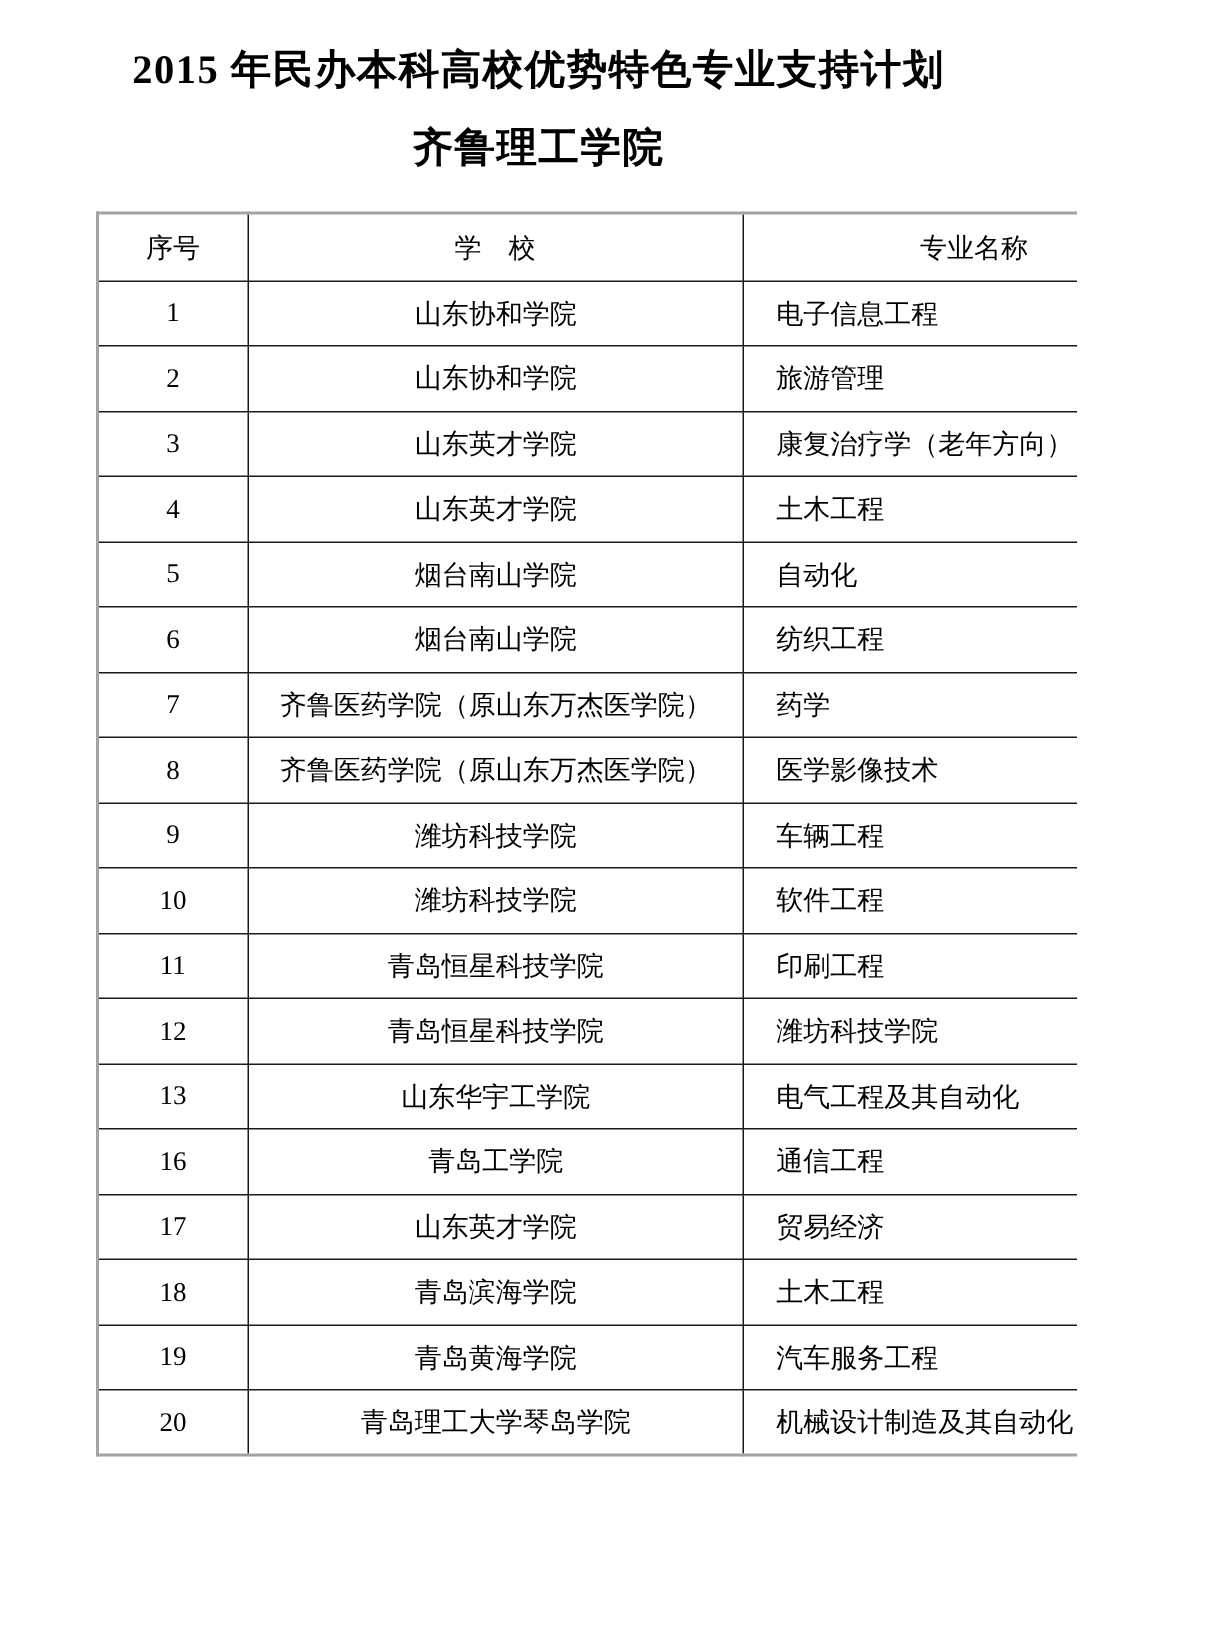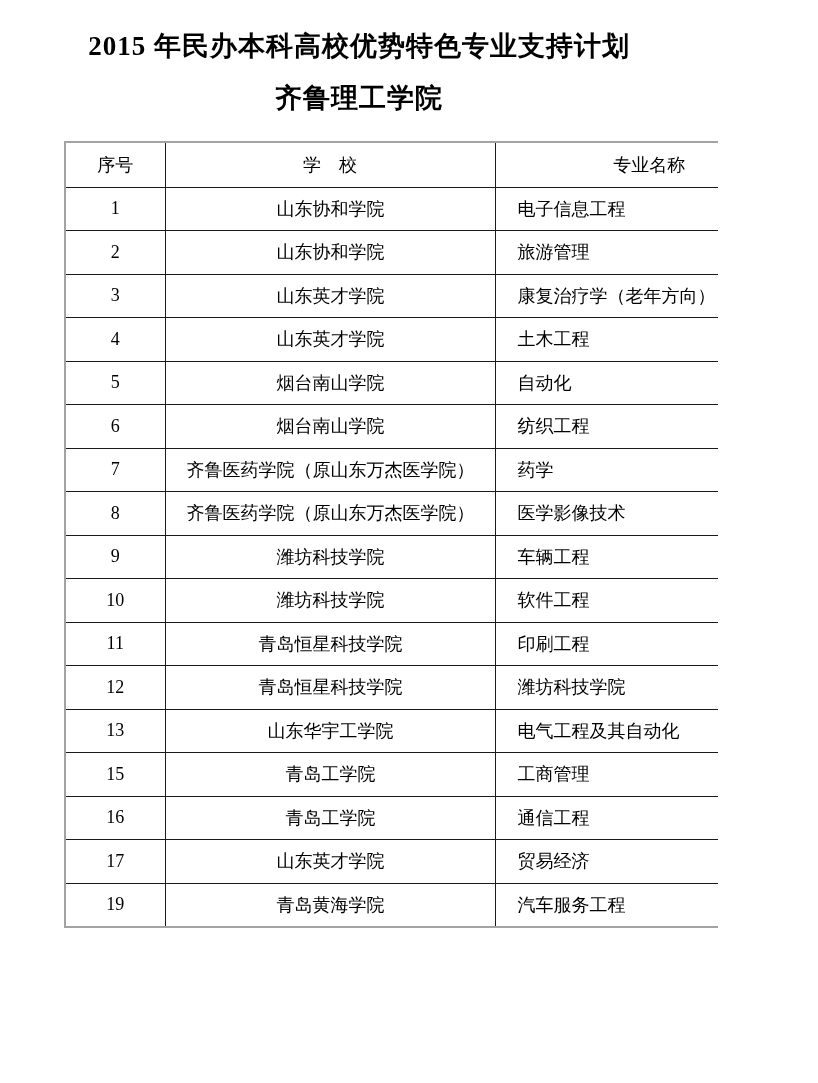--- a/index.html
+++ b/index.html
@@ -133,35 +133,40 @@
           <td class="seq">12</td>
           <td class="school">青岛恒星科技学院</td>
           <td class="major">潍坊科技学院</td>
         </tr>
         <tr>
           <td class="seq">13</td>
           <td class="school">山东华宇工学院</td>
           <td class="major">电气工程及其自动化</td>
         </tr>
         <tr>
-          <td class="seq">15</td>
-          <td class="school">青岛工学院</td>
-          <td class="major">工商管理</td>
-        </tr>
-        <tr>
           <td class="seq">16</td>
           <td class="school">青岛工学院</td>
           <td class="major">通信工程</td>
         </tr>
         <tr>
           <td class="seq">17</td>
           <td class="school">山东英才学院</td>
           <td class="major">贸易经济</td>
         </tr>
         <tr>
+          <td class="seq">18</td>
+          <td class="school">青岛滨海学院</td>
+          <td class="major">土木工程</td>
+        </tr>
+        <tr>
           <td class="seq">19</td>
           <td class="school">青岛黄海学院</td>
           <td class="major">汽车服务工程</td>
+        </tr>
+        <tr>
+          <td class="seq">20</td>
+          <td class="school">青岛理工大学琴岛学院</td>
+          <td class="major">机械设计制造及其自动化</td>
         </tr>
       </tbody>
   </table>
 
 </div>
 
 </body></html>

